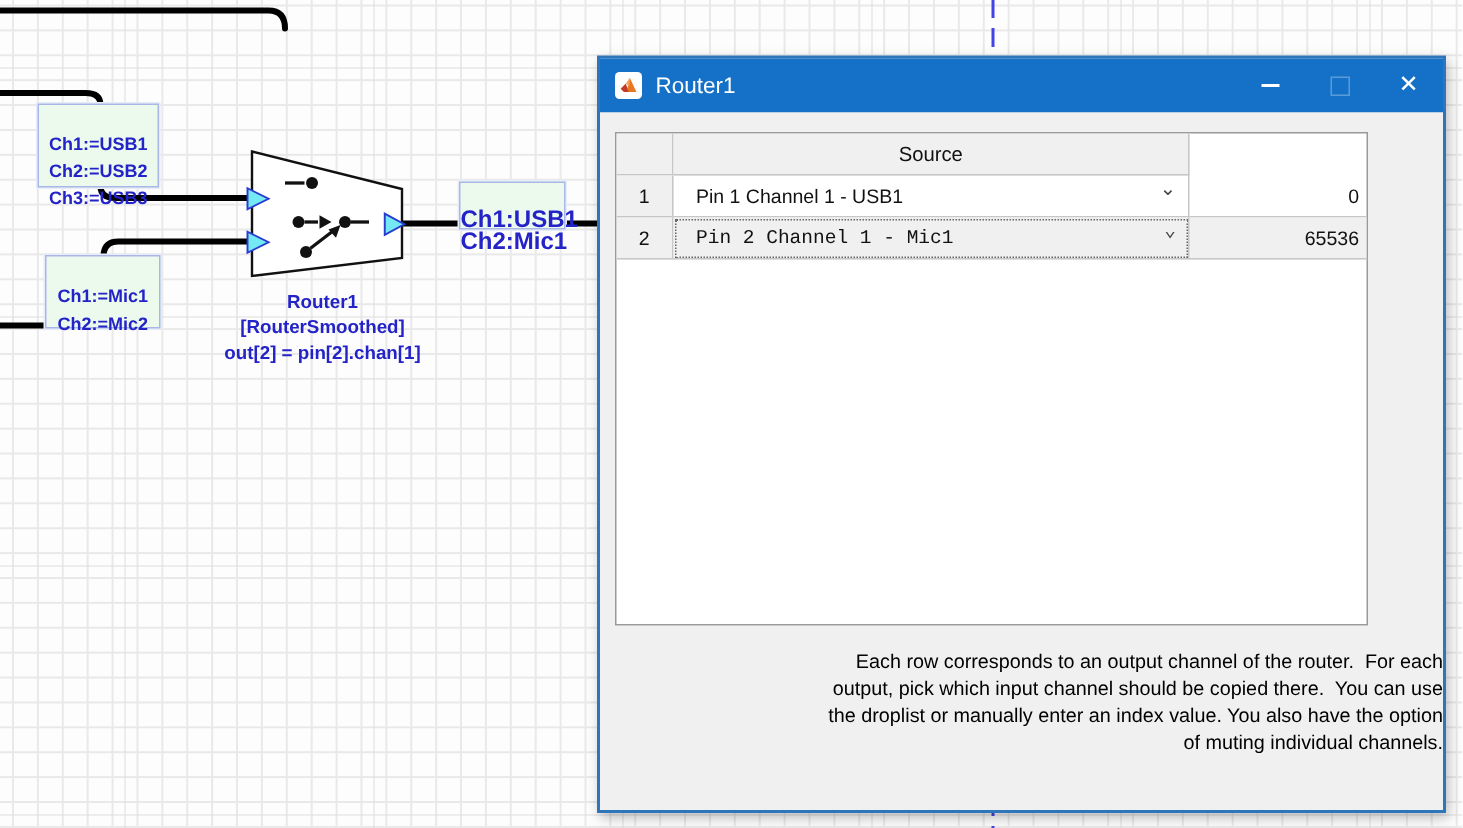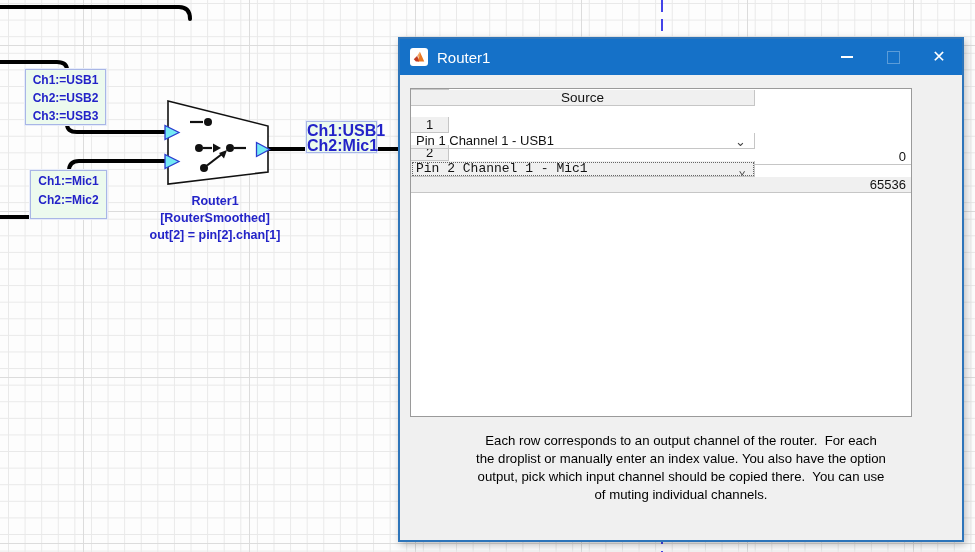--- a/index.html
+++ b/index.html
@@ -10,54 +10,54 @@
       linear-gradient(to bottom,#dcdcdc 1px,transparent 1px),
       linear-gradient(to right,#e9e9e9 1px,transparent 1px),
       linear-gradient(to bottom,#e9e9e9 1px,transparent 1px);
     background-size:166px 166px,166px 166px,16.6px 16.6px,16.6px 16.6px;
     background-position:83px 0,0 45px,8px 3px,8px 3px;}
   .pagebreak{position:absolute;left:661px;top:0;width:2px;height:552px;z-index:1;
     background:repeating-linear-gradient(to bottom,#4343e8 0 12px,transparent 12px 19px);}
   svg.wires{position:absolute;left:0;top:0;z-index:2;}
   .lblbox{position:absolute;z-index:3;box-sizing:border-box;background:#ecfaee;
     border:1px solid #a9b6e6;color:#2323c8;font-weight:700;font-size:12px;
-    text-align:center;padding-top:1px;box-shadow:0 0 0 1px #e7ecfa;}
+    text-align:center;padding-top:17px;box-shadow:0 0 0 1px #e7ecfa;}
   .lblbox div{white-space:nowrap;}
   .usb-box{left:25px;top:69px;width:81px;height:56px;line-height:18px;}
   .mic-box{left:30px;top:170px;width:77px;height:49px;line-height:19px;}
   .out-box{left:306px;top:121px;width:71px;height:32px;line-height:15px;font-size:16px;}
   .blocklabel{position:absolute;left:110px;top:193px;width:210px;z-index:3;text-align:center;
     color:#2323c8;font-weight:700;font-size:12.5px;line-height:17px;}
   
   .dialog{position:absolute;left:398px;top:37px;width:562px;height:501px;z-index:10;
     border:2px solid #2e75ba;background:#f0f0f0;box-shadow:2px 3px 8px rgba(0,0,0,.25);}
   .titlebar{height:36px;background:#1571c8;display:flex;align-items:center;}
   .mlicon{width:18px;height:18px;margin-left:10px;background:#fff;border-radius:3px;
     display:flex;align-items:center;justify-content:center;}
   .dlg-title{color:#fff;font-size:15px;margin-left:9px;flex:1;}
   .winbtn{width:46px;height:36px;display:flex;align-items:center;justify-content:center;}
   .min-glyph{width:12px;height:0;border-top:2px solid #fff;}
   .max-glyph{width:11px;height:11px;border:1px solid rgba(255,255,255,.30);}
   .close-glyph{color:#fff;font-size:16px;line-height:16px;}
   .dlg-body{position:relative;height:465px;background:#f0f0f0;}
   .table-wrap{position:absolute;left:10px;top:13px;width:502px;height:329px;box-sizing:border-box;
     border:1px solid #9a9a9a;background:#fff;overflow:hidden;}
-  .trow{display:flex;height:28px;box-sizing:border-box;font-size:13px;color:#111;flex-direction:column;}
+  .trow{display:flex;height:28px;box-sizing:border-box;font-size:13px;color:#111;}
   .cell{box-sizing:border-box;border-right:1px solid #c6c6c6;border-bottom:1px solid #c6c6c6;
     display:flex;align-items:center;}
   .c-num{width:38px;justify-content:center;background:#f0f0f0;}
-  .c-src{width:344px;padding-left:5px;position:relative;}
+  .c-src{width:344px;padding-left:15px;position:relative;}
   .c-val{flex:1;justify-content:flex-end;padding-right:5px;border-right:none;}
   .hdr .cell{background:#f0f0f0;justify-content:center;padding:0;font-size:13.5px;}
   .row-sel .c-src,.row-sel .c-val{background:#f0f0f0;}
   .focus-cell{outline:1px dotted #666;outline-offset:-2px;font-family:Liberation Mono, monospace;}
   .chev{position:absolute;right:8px;top:1px;color:#444;font-size:13px;}
   .help{position:absolute;left:0;right:0;top:357px;text-align:center;color:#000;
     font-size:13.2px;line-height:18px;}
-  .help div{white-space:pre;}
+  .help div{white-space:pre;text-align:right;}
 </style>
 </head>
 <body>
 
 <div id="canvas">
 
   <div class="pagebreak"></div>
 
   <svg class="wires" width="975" height="552" viewBox="0 0 975 552">
     <g stroke="#000" stroke-width="4" fill="none" stroke-linecap="round">
@@ -150,20 +150,20 @@
           <div class="cell c-src focus-cell">
             <span>Pin 2 Channel 1 - Mic1</span>
             <span class="chev">⌄</span>
           </div>
           <div class="cell c-val">65536</div>
         </div>
       </div>
 
       <div class="help">
         <div>Each row corresponds to an output channel of the router.  For each</div>
+        <div>output, pick which input channel should be copied there.  You can use</div>
         <div>the droplist or manually enter an index value. You also have the option</div>
-        <div>output, pick which input channel should be copied there.  You can use</div>
         <div>of muting individual channels.</div>
       </div>
     </div>
   </div>
 
 </div>
 
 </body></html>

